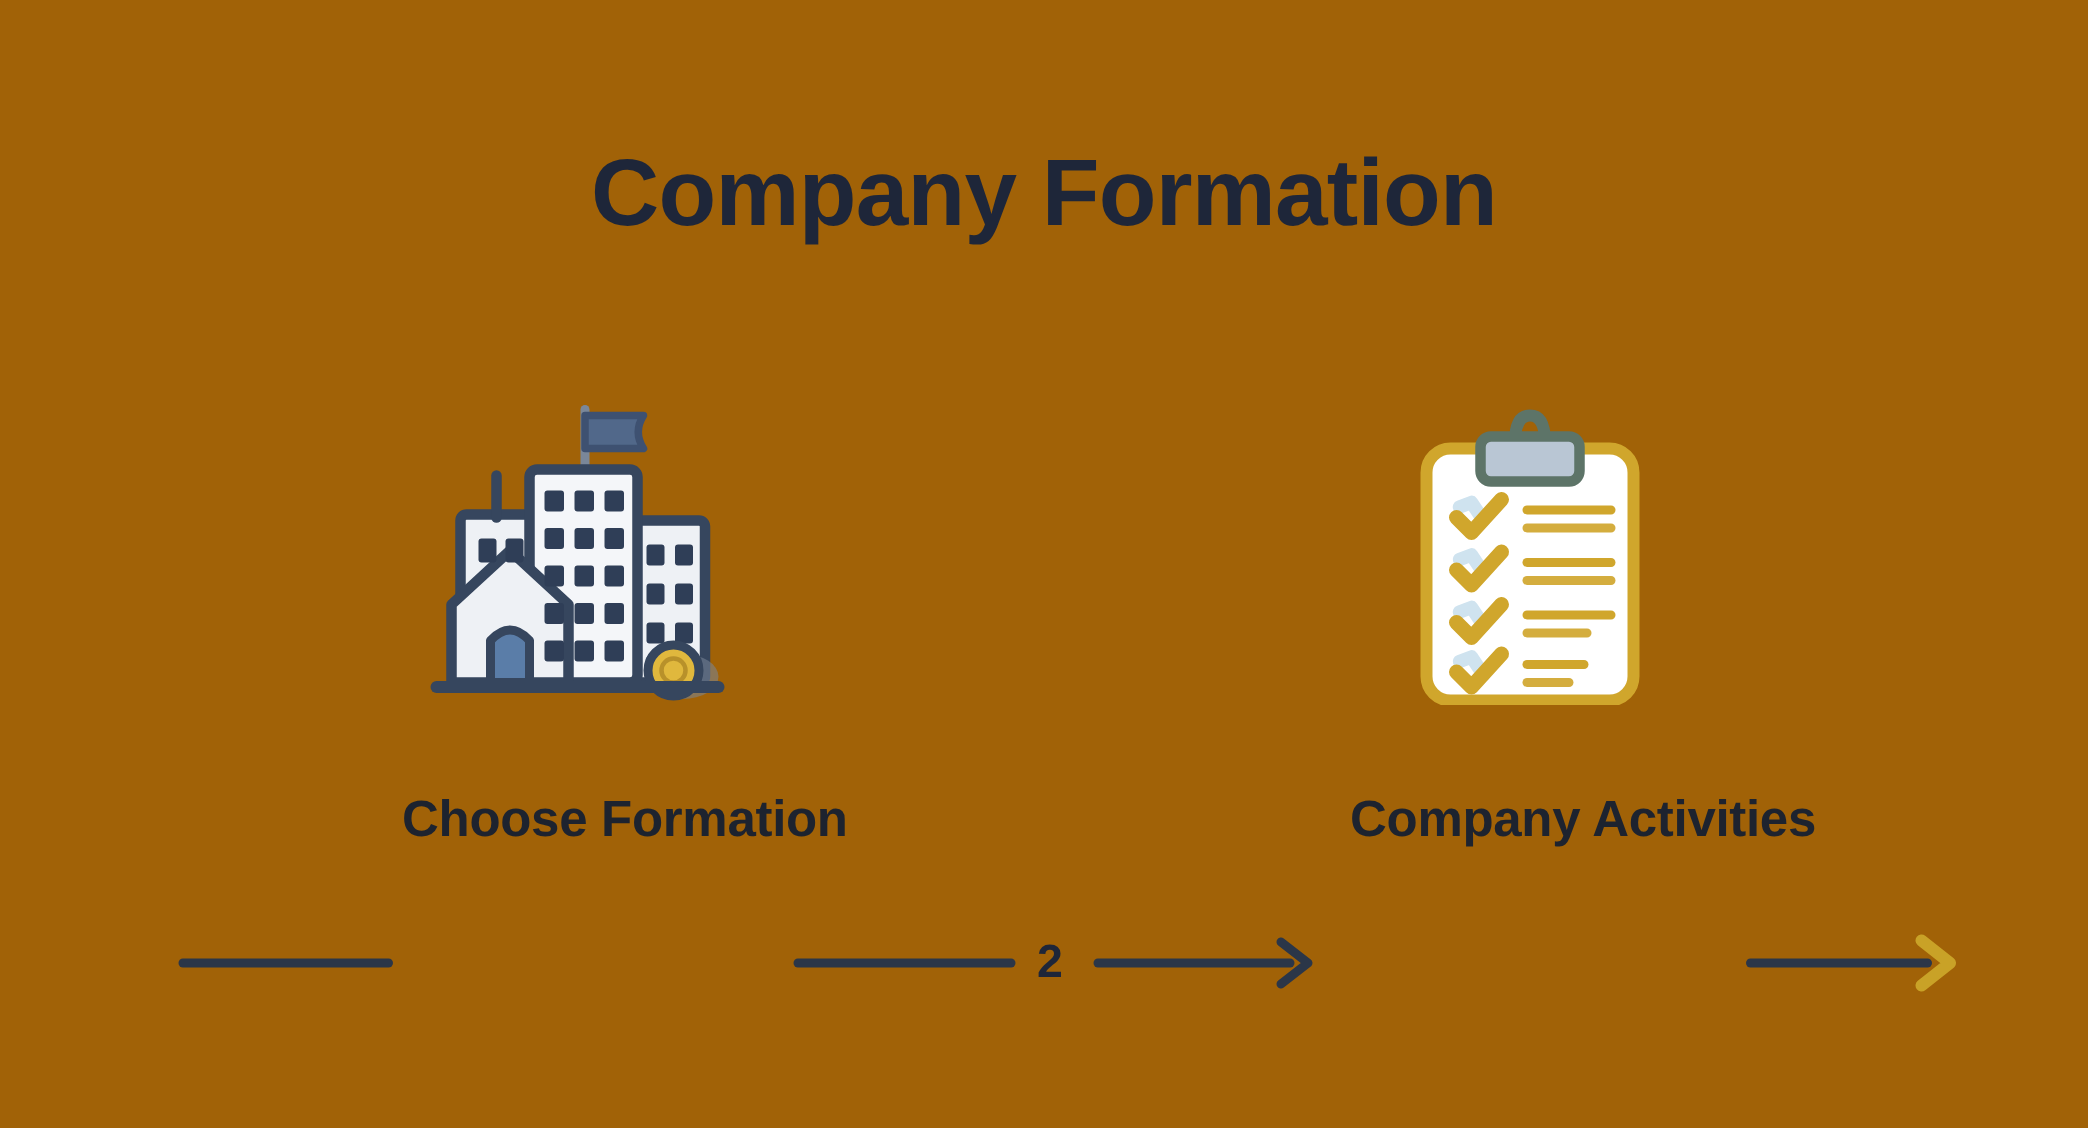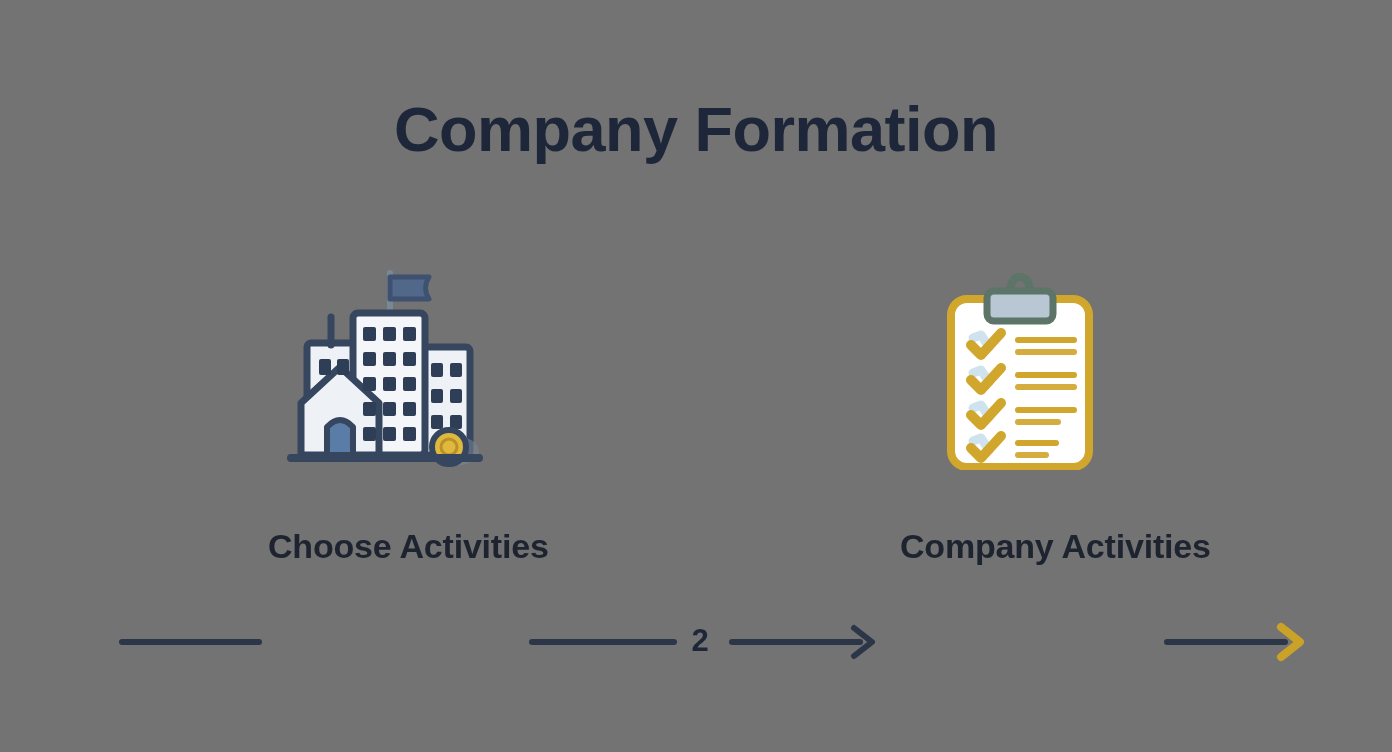--- a/index.html
+++ b/index.html
@@ -8,21 +8,21 @@
     background: #ffffff;
   }
   body {
     font-family: "Liberation Sans", sans-serif;
     -webkit-font-smoothing: antialiased;
   }
   #stage {
     position: relative;
     width: 1392px;
     height: 752px;
-    background: #737373;
+    background: #a16207;
     overflow: hidden;
   }
 
   
   #page-title {
     position: absolute;
     left: 0;
     top: 93px;
     width: 1392px;
     text-align: center;
@@ -173,21 +173,21 @@
 
           <g>
             <ellipse cx="172" cy="196" rx="24" ry="15" fill="#7a8799" opacity="0.55"></ellipse>
             <circle cx="166" cy="192" r="17" fill="#e0b83d" stroke="#36465e" stroke-width="6"></circle>
             <circle cx="166" cy="192" r="8" fill="none" stroke="#b8912a" stroke-width="3"></circle>
           </g>
 
           <line x1="8" y1="203" x2="196" y2="203" stroke="#36465e" stroke-width="8" stroke-linecap="round"></line>
         </svg>
       </div>
-      <div class="step-label">Choose Activities</div>
+      <div class="step-label">Choose Formation</div>
     </div>
 
     <div id="connector-middle" class="connector">
       <svg viewBox="0 0 350 40" xmlns="http://www.w3.org/2000/svg">
         <line x1="4" y1="20" x2="146" y2="20" stroke="#2b3648" stroke-width="6" stroke-linecap="round"></line>
         <line x1="204" y1="20" x2="332" y2="20" stroke="#2b3648" stroke-width="6" stroke-linecap="round"></line>
         <path d="M326 6 L344 20 L326 34" fill="none" stroke="#2b3648" stroke-width="6" stroke-linecap="round" stroke-linejoin="round"></path>
       </svg>
     </div>
 

